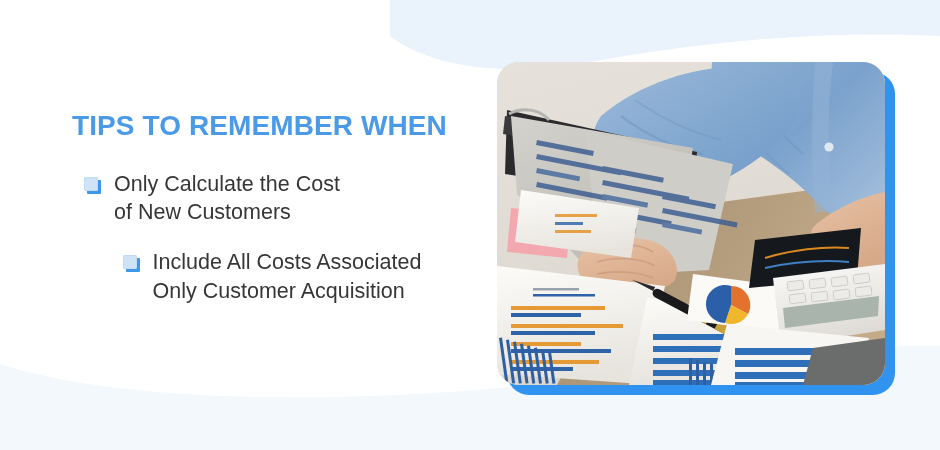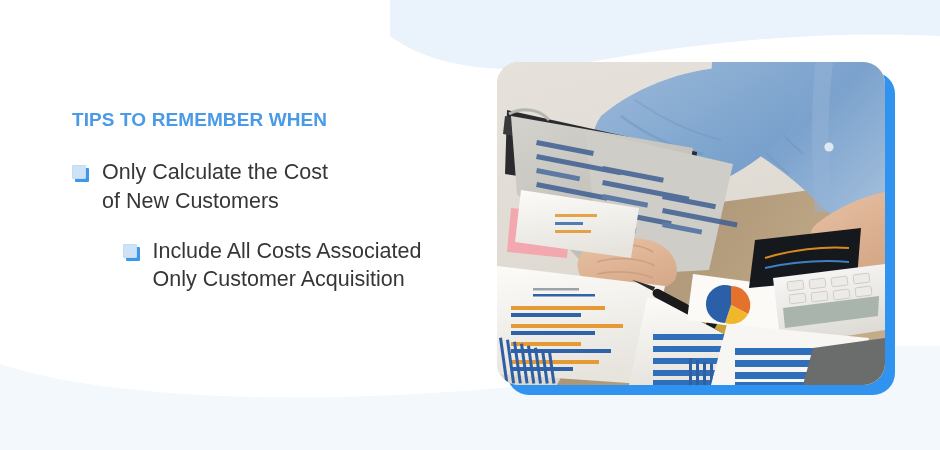--- a/index.html
+++ b/index.html
@@ -35,32 +35,32 @@
   
   .text-col {
     position: absolute;
     left: 72px;
     top: 108px;
     width: 400px;
   }
 
   .headline {
     color: #4a9ae8;
-    font-size: 19px;
+    font-size: 28px;
     font-weight: bold;
     letter-spacing: 0.1px;
     line-height: 1.28;
     margin: 0 0 26px 0;
     text-transform: uppercase;
   }
   .headline .hl-line { display: block; white-space: nowrap; }
 
   .bullet-list {
     list-style: none;
-    margin: 0;
+    margin: 12px;
     padding: 0;
   }
   .bullet-item {
     display: flex;
     align-items: flex-start;
     margin-bottom: 21px;
   }
   .bullet-item:last-child { margin-bottom: 0; justify-content: center; }
 
   .bullet-mark {

